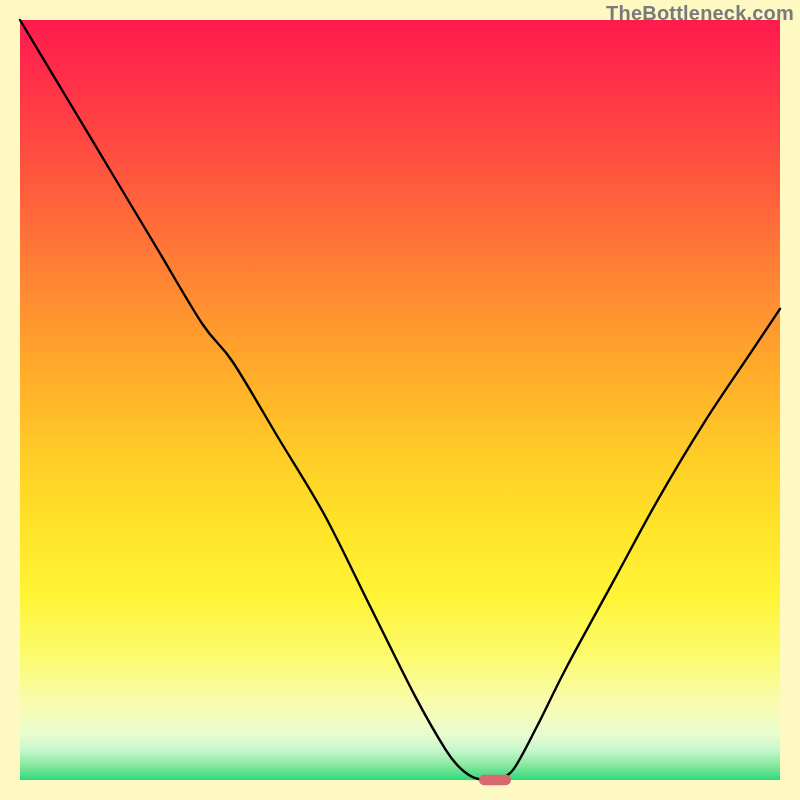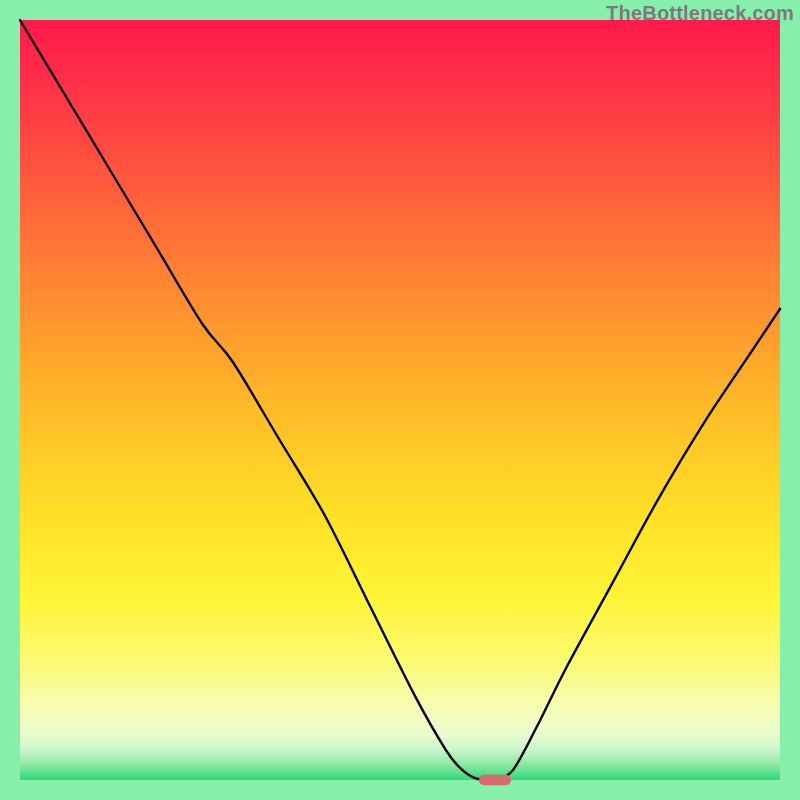--- a/index.html
+++ b/index.html
@@ -7,21 +7,21 @@
     padding: 0;
     width: 800px;
     height: 800px;
     background: #000;
     overflow: hidden;
   }
   .frame {
     position: relative;
     width: 800px;
     height: 800px;
-    background: #86efac;
+    background: #fef9c3;
   }
   .plot-area {
     position: absolute;
     left: 20px;
     top: 20px;
     width: 760px;
     height: 760px;
     
     background: linear-gradient(
       to bottom,

